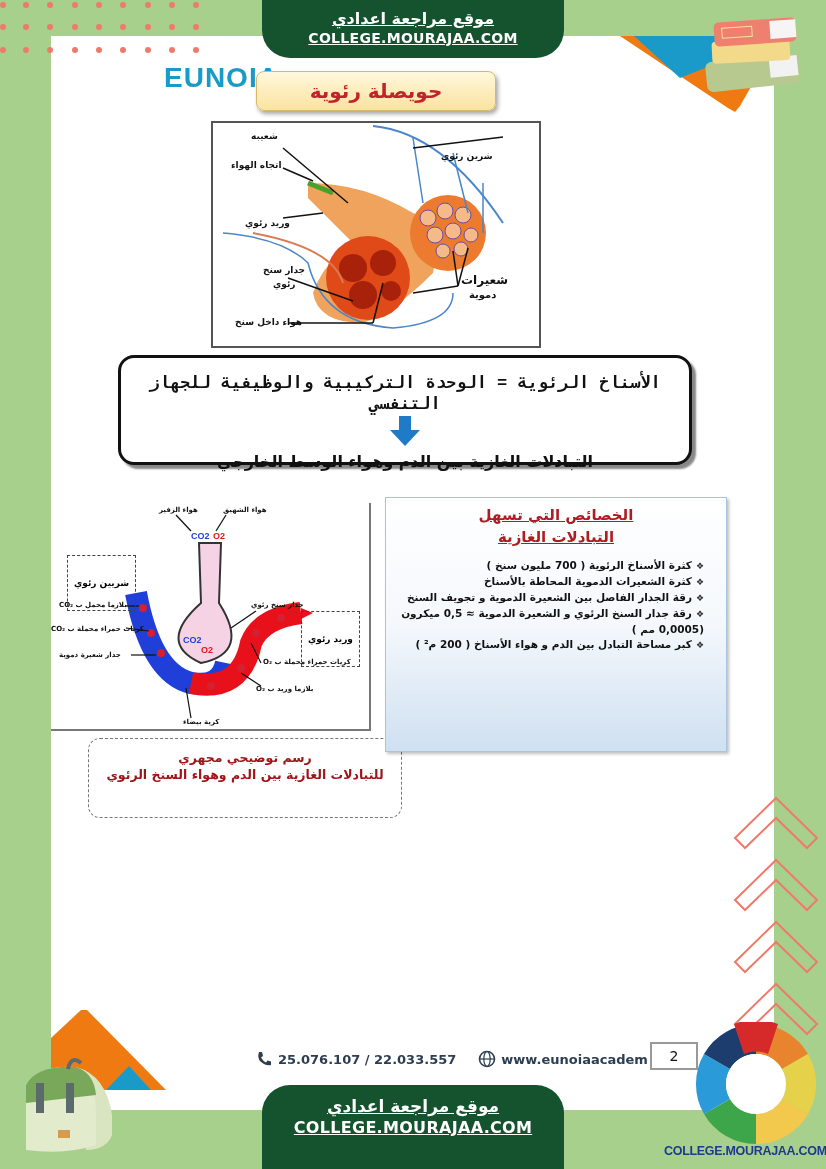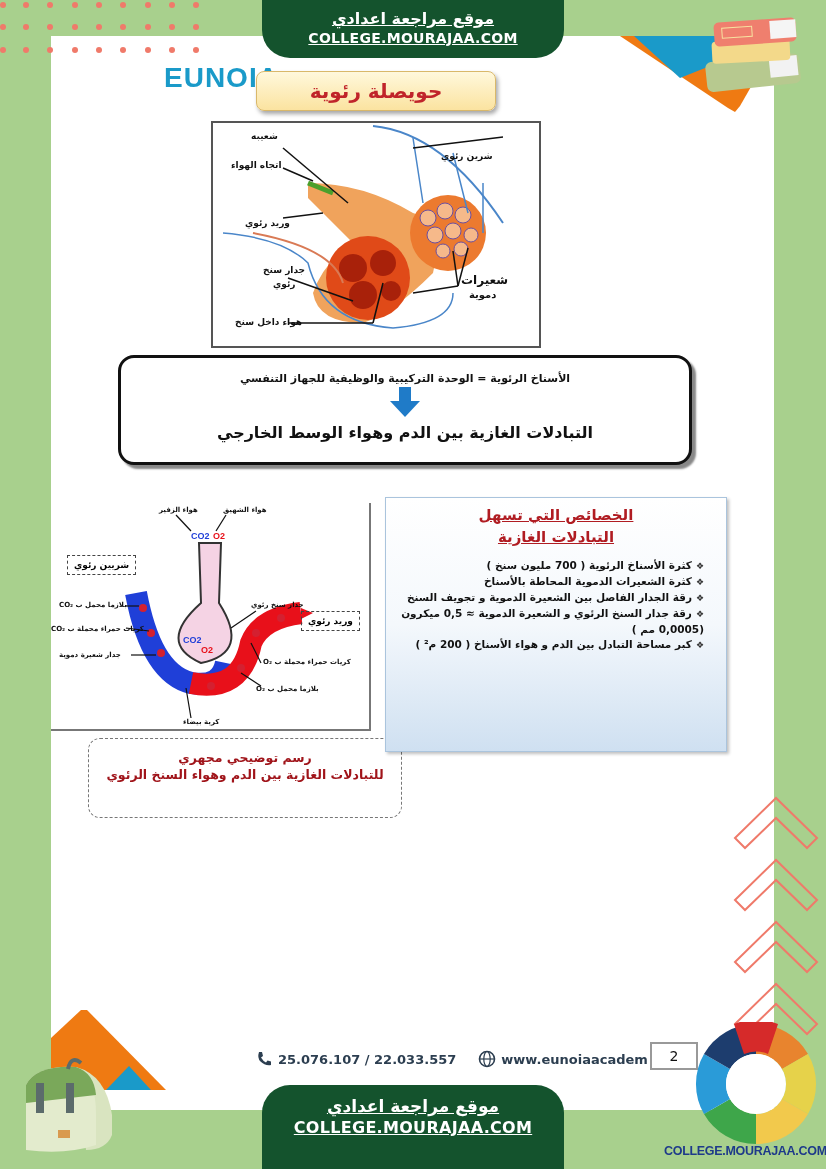--- a/index.html
+++ b/index.html
@@ -41,30 +41,30 @@
 
   
   .fig1 { position: absolute; left: 211px; top: 121px; width: 330px; height: 227px;
           border: 2px solid #555; background: #fff; }
   .fig1 .lbl { position: absolute; font-size: 9px; color: #111; direction: rtl; font-weight: bold; }
 
   
   .stmt { position: absolute; left: 118px; top: 355px; width: 574px; height: 110px;
           border: 3px solid #111; border-radius: 16px; background: #fff;
           box-shadow: 4px 4px 2px #888; text-align: center; direction: rtl; }
-  .stmt .l1 { margin-top: 14px; font-size: 11px; font-weight: bold; color: #111; }
+  .stmt .l1 { margin-top: 14px; font-size: 17px; font-weight: bold; color: #111; font-family: Liberation Mono, monospace; }
   .stmt .arrow { margin: 2px auto; width: 30px; height: 30px; position: relative; }
   .stmt .l2 { font-size: 16px; font-weight: bold; color: #111; }
 
   
   .fig2 { position: absolute; left: 51px; top: 503px; width: 320px; height: 228px;
           border-right: 2px solid #777; border-bottom: 2px solid #777; background: #fff; }
   .fig2 .lbl { position: absolute; font-size: 7px; color: #111; direction: rtl; font-weight: bold; white-space: nowrap; }
   .fig2 .dashbox { position: absolute; border: 1px dashed #444; font-size: 9px; font-weight: bold;
-                   padding: 4px 6px; direction: rtl; }
+                   padding: 22px 6px; direction: rtl; }
 
   .caption { position: absolute; left: 52px; top: 738px; width: 314px; height: 80px;
              border: 1.5px dashed #777; border-radius: 12px; text-align: center;
              color: #a0141a; font-weight: bold; direction: rtl; font-size: 12.5px; line-height: 17px; margin-left: 36px; }
   .caption .c1 { margin-top: 10px; }
 
   
   .props { position: absolute; left: 385px; top: 497px; width: 342px; height: 255px;
            border: 1px solid #aac4dd; background: linear-gradient(#ffffff 0%, #f4f8fc 50%, #cfe0f1 100%);
            box-shadow: 2px 2px 3px rgba(0,0,0,0.25); direction: rtl; }
@@ -242,21 +242,21 @@
   </svg>
   <div class="dashbox" style="left:16px;top:52px">شريين رئوي</div>
   <div class="dashbox" style="left:250px;top:108px">وريد رئوي</div>
   <span class="lbl" style="left:108px;top:3px">هواء الزفير</span>
   <span class="lbl" style="left:172px;top:3px">هواء الشهيق</span>
   <span class="lbl" style="left:8px;top:98px">بلازما محمل ب CO₂</span>
   <span class="lbl" style="left:0px;top:122px">كريات حمراء محملة ب CO₂</span>
   <span class="lbl" style="left:8px;top:148px">جدار شعيرة دموية</span>
   <span class="lbl" style="left:200px;top:98px">جدار سنخ رئوي</span>
   <span class="lbl" style="left:212px;top:155px">كريات حمراء محملة ب O₂</span>
-  <span class="lbl" style="left:205px;top:182px">بلازما محمل ب O₂</span>
+  <span class="lbl" style="left:205px;top:182px">بلازما وريد ب O₂</span>
   <span class="lbl" style="left:132px;top:215px">كرية بيضاء</span>
 </div>
 
 <div class="caption">
   <div class="c1">رسم توضيحي مجهري</div>
   <div class="c2">للتبادلات الغازية بين الدم وهواء السنخ الرئوي</div>
 </div>
 
 <div class="props">
   <div class="ptitle">

